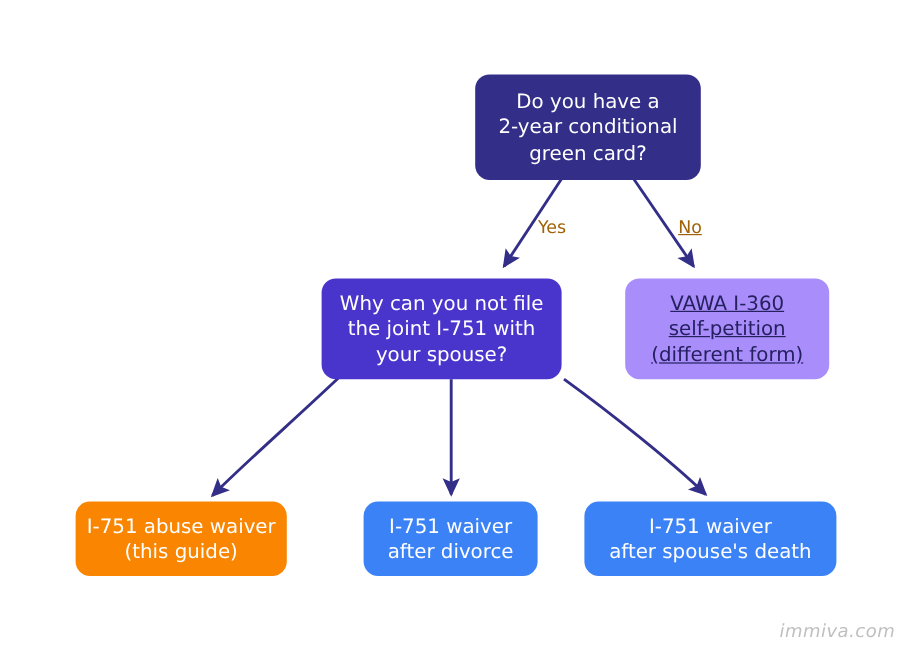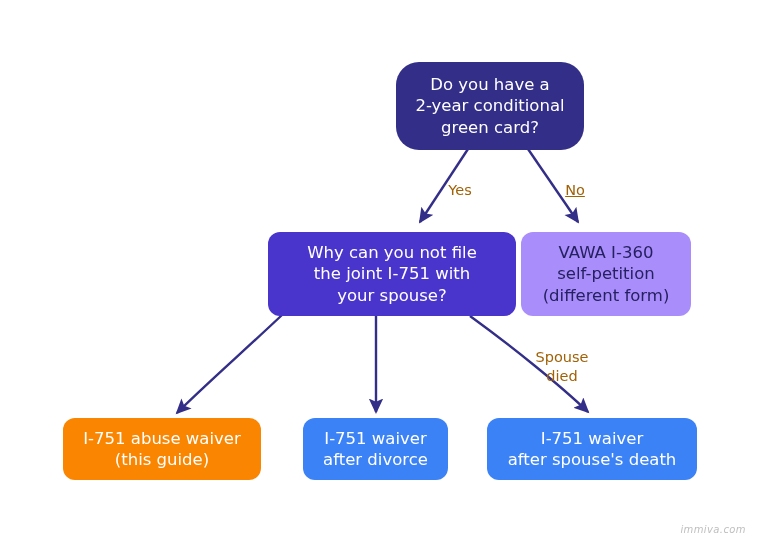--- a/index.html
+++ b/index.html
@@ -68,21 +68,21 @@
     line-height: 1.30;
     text-align: center;
     white-space: pre-line;
     z-index: 3;
   }
   .watermark {
     position: absolute;
     right: 14px;
     bottom: 10px;
     color: #bfbfbf;
-    font-size: 10px;
+    font-size: 15px;
     font-style: italic;
     letter-spacing: 0.4px;
     z-index: 3;
   }
 </style>
 </head>
 <body>
 
 <div id="canvas">
 
@@ -97,45 +97,43 @@
 
     <path d="M 528 149 L 578 222" fill="none" stroke="#332e87" stroke-width="2.4" marker-end="url(#arrowhead)"></path>
 
     <path d="M 282 315 C 245 350, 205 385, 177 413" fill="none" stroke="#332e87" stroke-width="2.4" marker-end="url(#arrowhead)"></path>
 
     <path d="M 376 316 L 376 412" fill="none" stroke="#332e87" stroke-width="2.4" marker-end="url(#arrowhead)"></path>
 
     <path d="M 470 316 C 510 345, 560 385, 588 412" fill="none" stroke="#332e87" stroke-width="2.4" marker-end="url(#arrowhead)"></path>
   </svg>
 
-  <div class="node node-q-root" style="left:396px; top:62px; width:188px; height:88px;border-radius:23px;">Do you have a
+  <div class="node node-q-root" style="left:396px; top:62px; width:188px; height:88px;">Do you have a
 2-year conditional
 green card?</div>
 
-  <div class="node node-q-mid" style="left:268px; top:232px; width:248px; height:84px;">Why can you not file
+  <div class="node node-q-mid" style="left:268px; top:232px; width:200px; height:84px;">Why can you not file
 the joint I-751 with
 your spouse?</div>
 
-  <div class="node node-light" style="left:521px; top:232px; width:170px; height:84px;">VAWA I-360
+  <div class="node node-light" style="left:521px; top:232px; width:170px; height:84px;text-decoration:underline;">VAWA I-360
 self-petition
 (different form)</div>
 
-  <div class="node node-orange" style="left:63px; top:418px; width:198px; height:62px;text-align:center;">I-751 abuse waiver
+  <div class="node node-orange" style="left:63px; top:418px; width:176px; height:62px;text-align:center;">I-751 abuse waiver
 (this guide)</div>
 
   <div class="node node-blue" style="left:303px; top:418px; width:145px; height:62px;">I-751 waiver
 after divorce</div>
 
   <div class="node node-blue" style="left:487px; top:418px; width:210px; height:62px;">I-751 waiver
 after spouse's death</div>
 
   <div class="edge-label" style="left:430px; top:181px; width:60px;">Yes</div>
 
   <div class="edge-label" style="left:545px; top:181px; width:60px;text-decoration:underline;">No</div>
 
 
 
-  <div class="edge-label" style="left:518px; top:348px; width:88px;">Spouse
-died</div>
 
   <div class="watermark">immiva.com</div>
 
 </div>
 
 </body></html>

